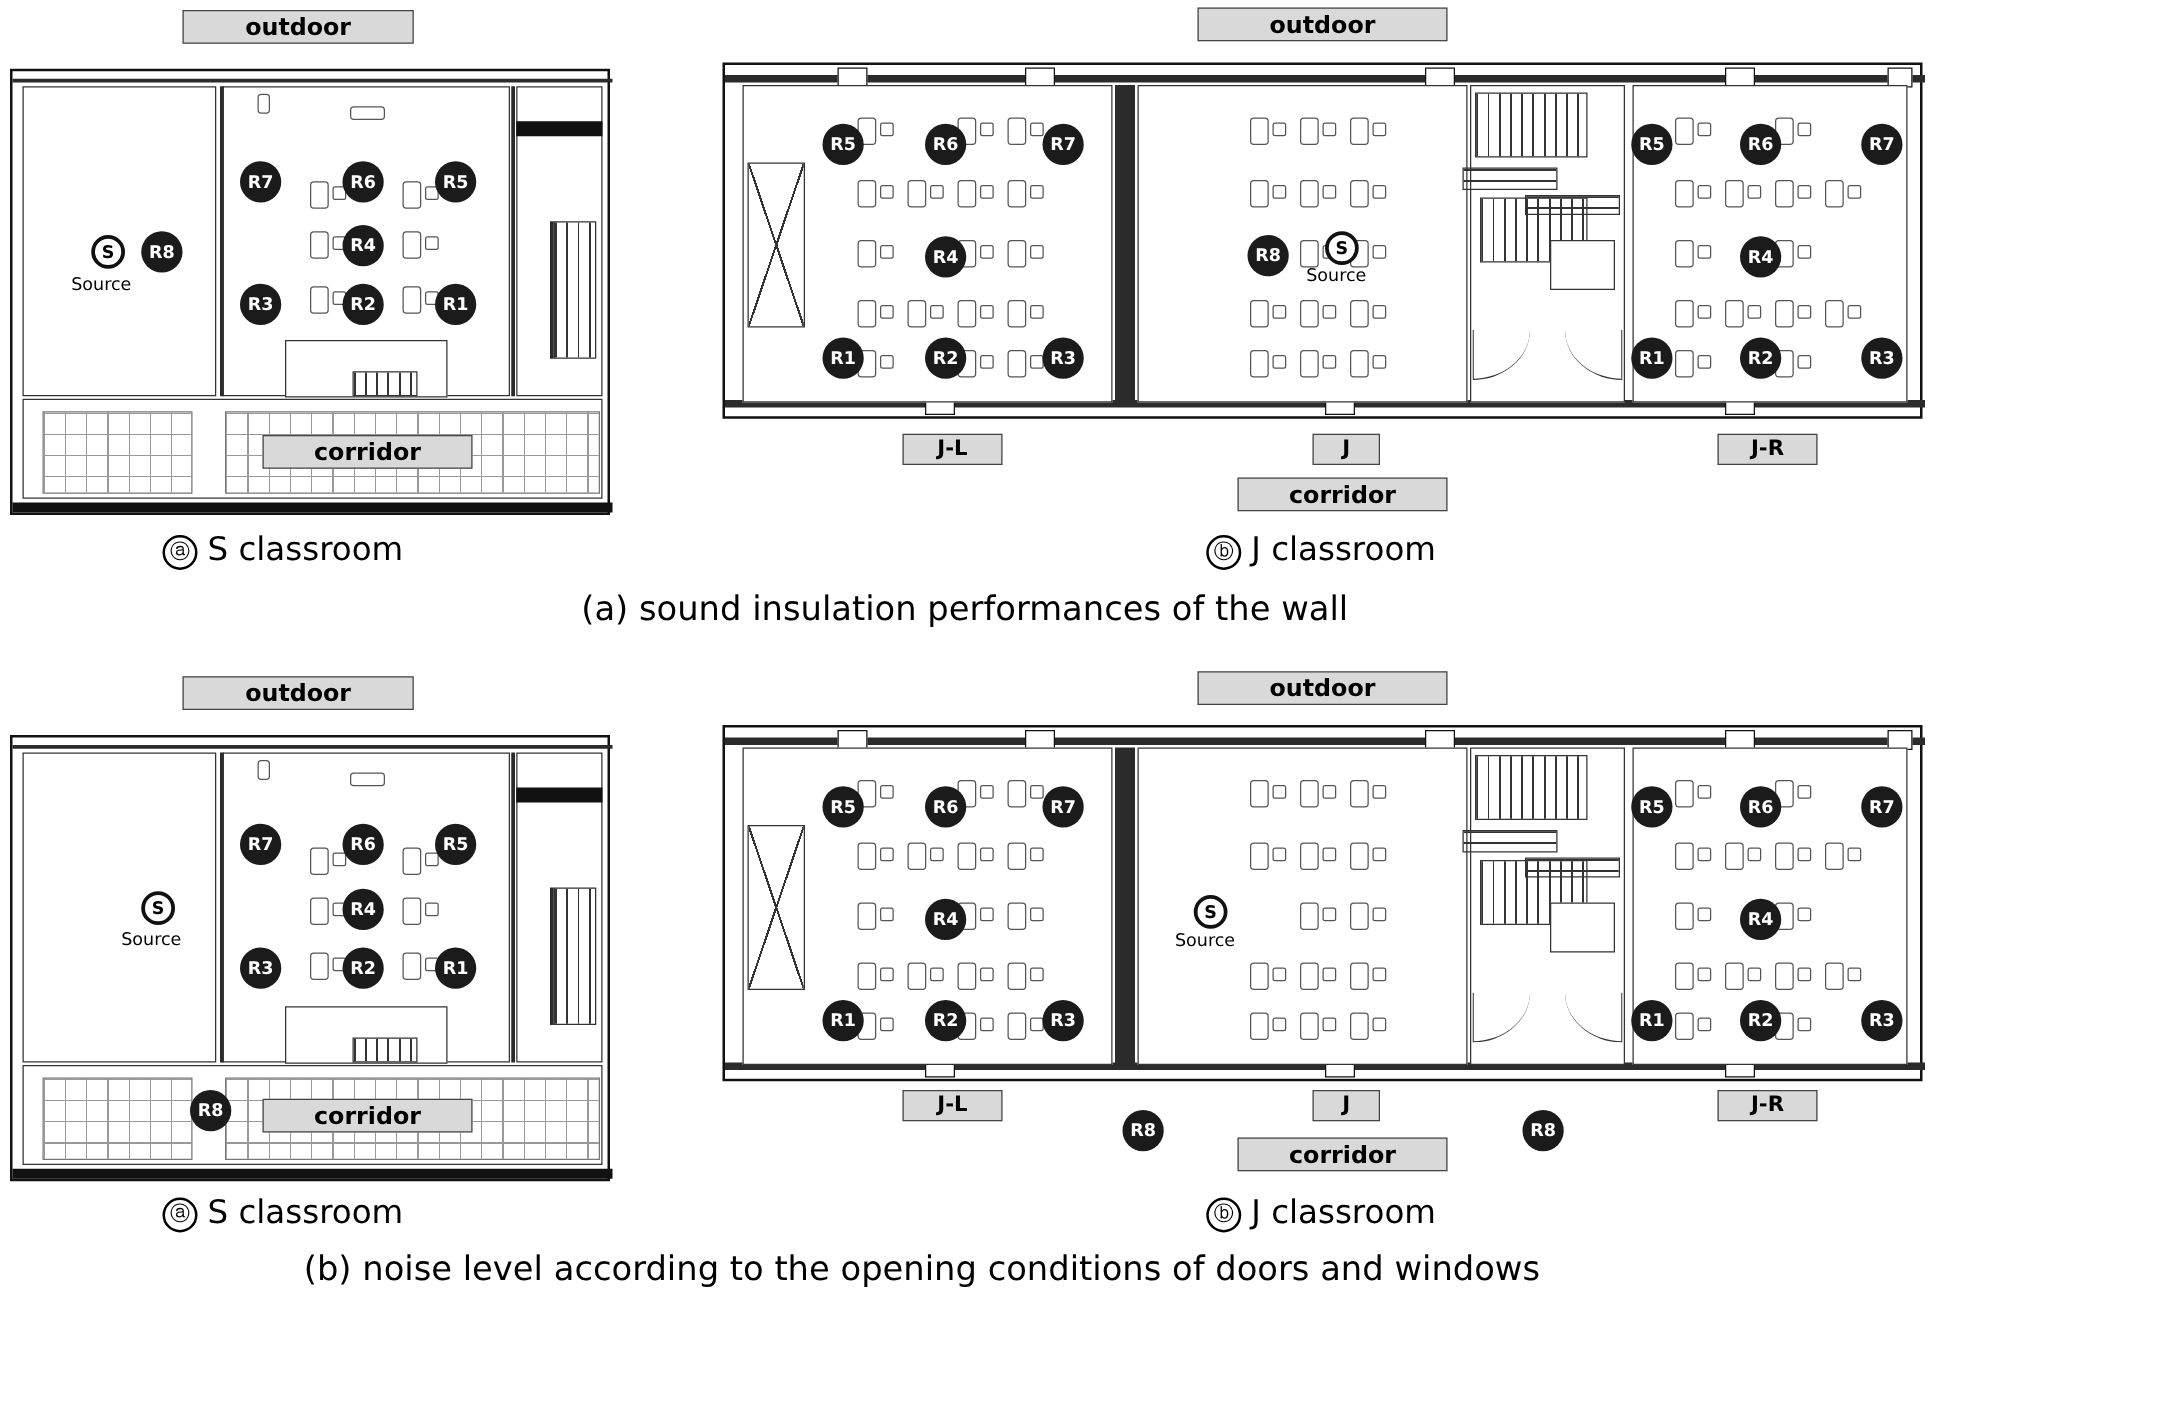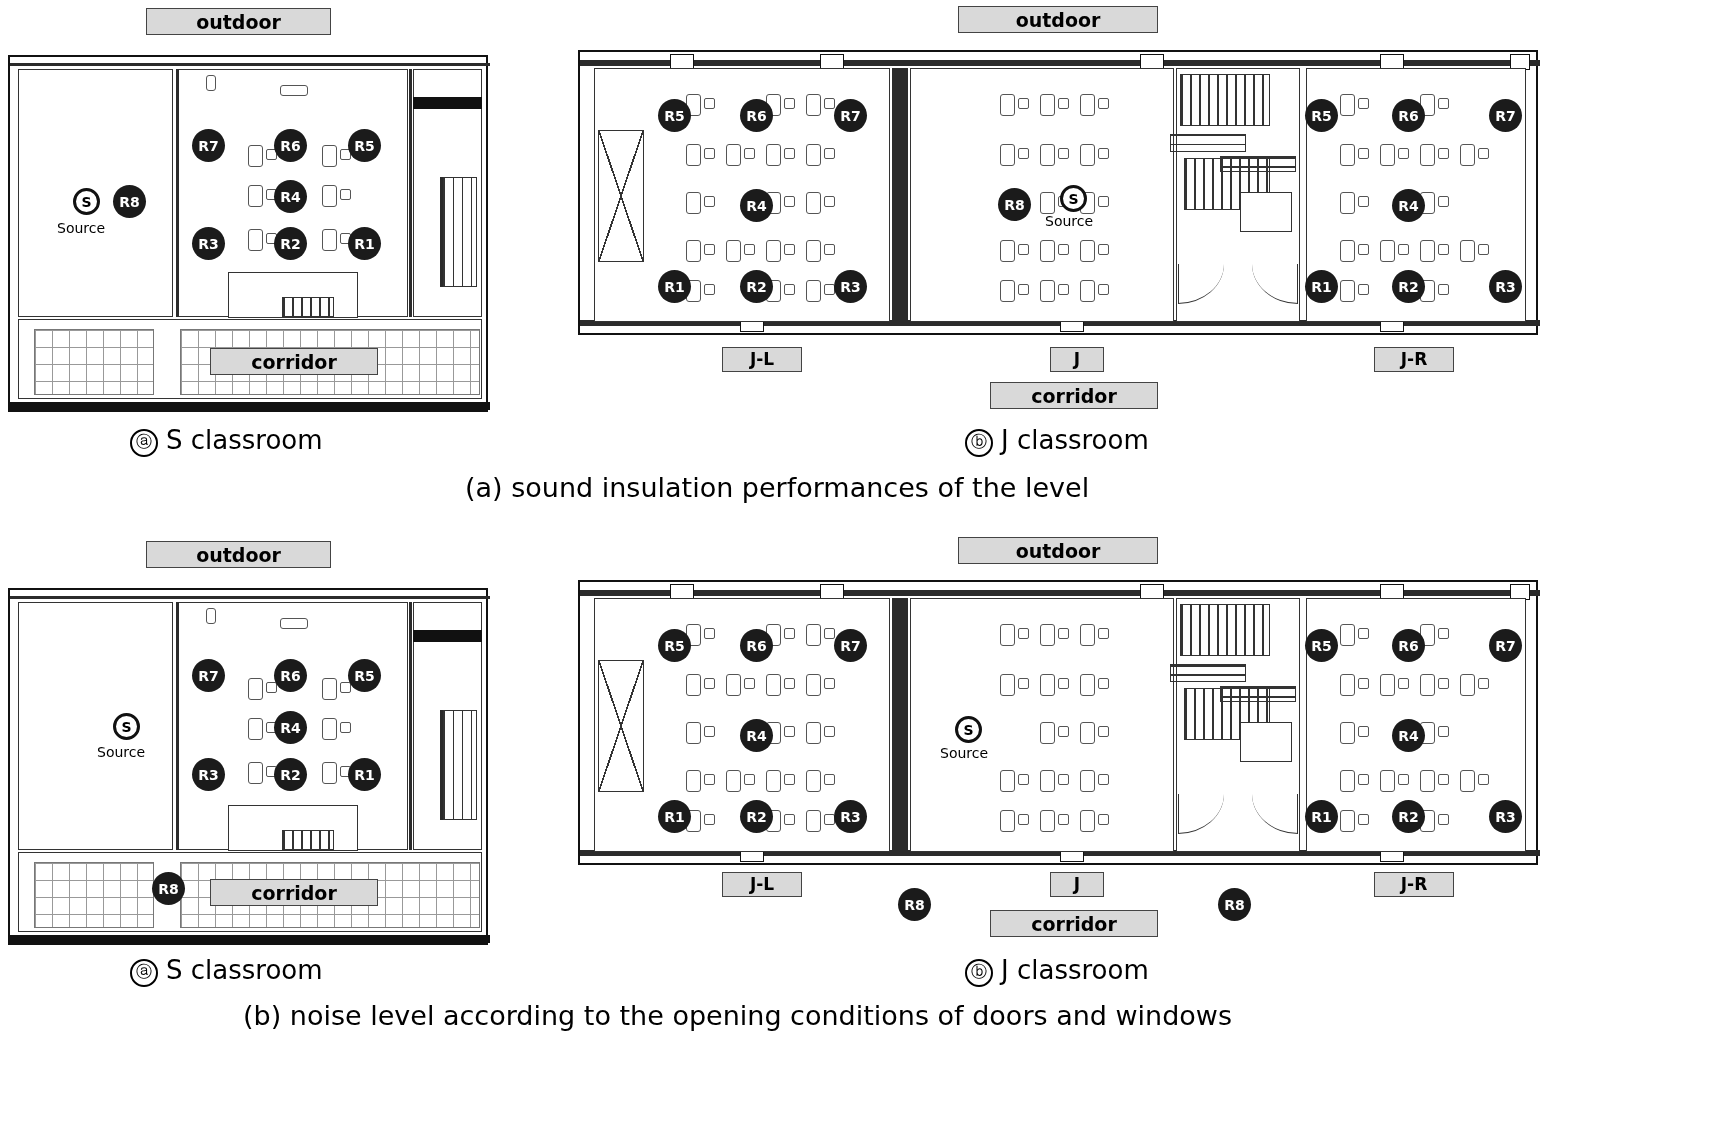--- a/index.html
+++ b/index.html
@@ -371,21 +371,21 @@
   <div class="tag small" style="left:722px;top:347px;width:80px;">J-L</div>
   <div class="tag small" style="left:1050px;top:347px;width:54px;">J</div>
   <div class="tag small" style="left:1374px;top:347px;width:80px;">J-R</div>
   <div class="tag" style="left:990px;top:382px;width:168px;">corridor</div>
 
   <div class="cap" style="left:965px;top:425px;">
     <span class="circled">ⓑ</span><span>J classroom</span>
   </div>
 </div>
 
-<div class="cap-main" style="left:465px;top:472px;">(a) sound insulation performances of the level</div>
+<div class="cap-main" style="left:465px;top:472px;">(a) sound insulation performances of the wall</div>
 
 <div class="fig">
 
   <div class="tag" style="left:146px;top:541px;width:185px;">outdoor</div>
 
   <div class="plan" style="left:8px;top:588px;width:480px;height:357px;">
     <div class="wall" style="left:0;top:345px;width:480px;height:8px;"></div>
     <div class="thin" style="left:0;top:6px;width:480px;height:3px;"></div>
 
     <div class="room" style="left:8px;top:12px;width:155px;height:248px;"></div>

